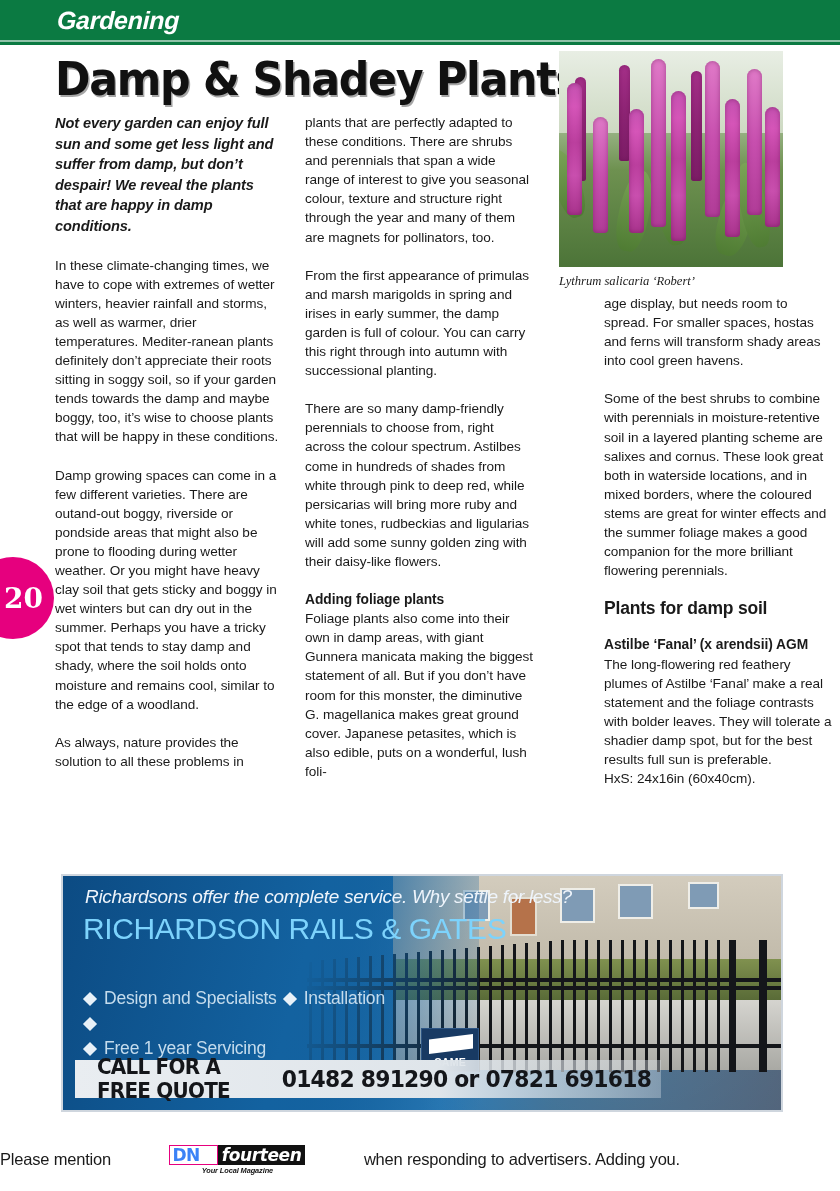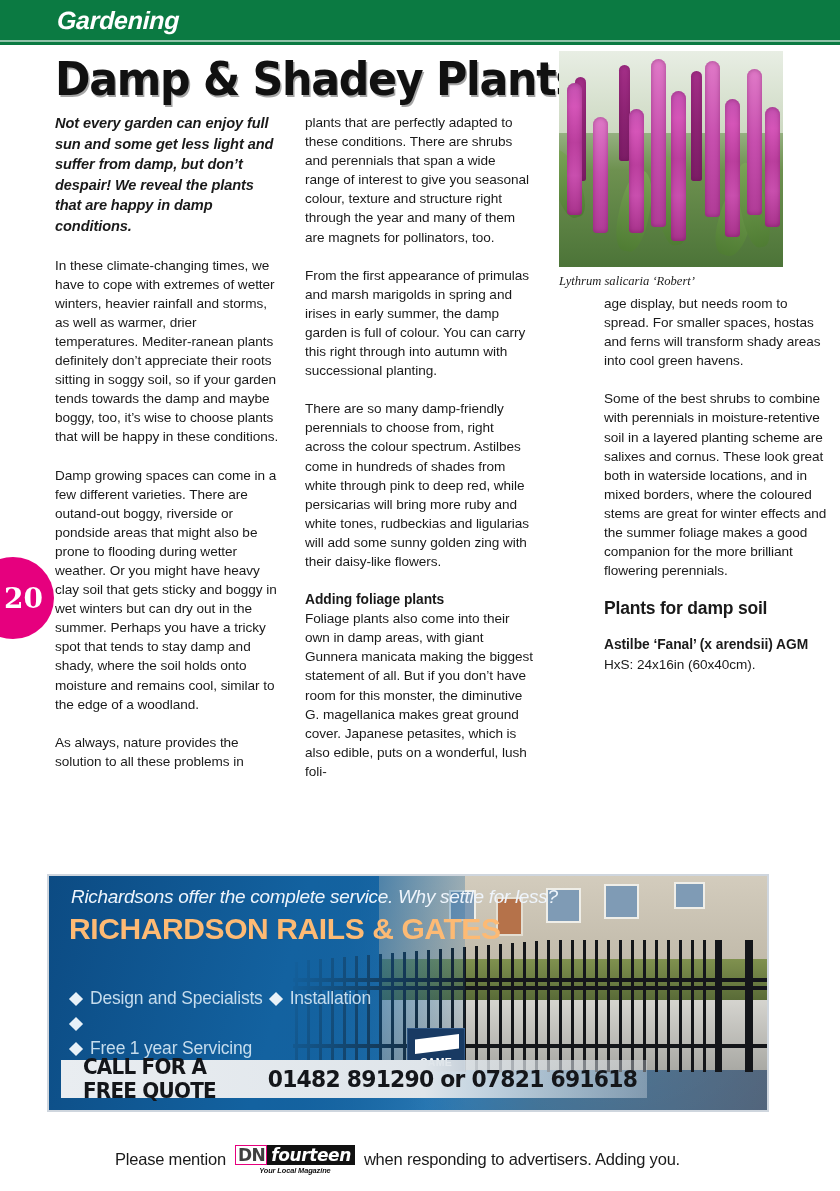--- a/index.html
+++ b/index.html
@@ -152,21 +152,21 @@
     width: 232px;
     font-family: "Liberation Serif", serif;
     font-style: italic;
     font-size: 12.6px;
     color: #1a1a1a;
   }
 
   
   .ad {
     position: absolute;
-    left: 47px; top: 874px;
+    left: 61px; top: 874px;
     width: 722px; height: 238px;
     border: 2px solid #cfd6de;
     overflow: hidden;
     background: #1e5c96;
   }
   .ad-bg {
     position: absolute; inset: 0;
     background:
       radial-gradient(circle at 78% 28%, rgba(255,255,255,.10), transparent 45%),
       linear-gradient(100deg,#0d4e86 0%, #17639f 38%, #2b7ab5 55%, #3d6f94 70%, #50637a 100%);
@@ -226,23 +226,23 @@
     left: 22px; top: 10px;
     color: #eef4fb;
     font-style: italic;
     font-size: 19px;
     white-space: nowrap;
     letter-spacing: -0.3px;
   }
   .ad-title {
     position: absolute;
     left: 20px; top: 36px;
-    color: #fdba74;
+    color: #7dd3fc;
     font-size: 30px;
-    font-weight: bold;
+    font-weight: normal;
     letter-spacing: -0.4px;
     white-space: nowrap;
   }
   .ad-sub {
     position: absolute;
     left: 22px; top: 71px;
     color: #f0f6fc;
     font-size: 19.5px;
     letter-spacing: -0.2px;
     white-space: nowrap;
@@ -320,44 +320,44 @@
     white-space: nowrap;
   }
 
   
   .footer {
     position: absolute;
     left: 0; top: 1144px;
     width: 680px;
     display: flex;
     align-items: center;
-    justify-content: flex-end;
+    justify-content: space-between;
     font-size: 16.5px;
     color: #1a1a1a;
     letter-spacing: -0.2px;
   }
   .logo {
     display: inline-flex;
     flex-direction: column;
     margin: 0 9px;
     position: relative;
     top: 1px;
   }
   .logo-main {
     display: flex;
     align-items: stretch;
     height: 20px;
   }
   .logo-dn {
     background: #ffffff;
-    color: #404040;
+    color: #3b82f6;
     font-weight: bold;
     font-size: 17px;
     font-family: "DejaVu Sans", sans-serif;
-    padding: 0 1px 0 2px;
+    padding: 0 17px 0 2px;
     display: flex;
     align-items: center;
     letter-spacing: -0.5px;
     border: 1px solid #e6007e;
   }
   .logo-fourteen {
     background: #111111;
     color: #ffffff;
     font-weight: bold;
     font-style: italic;
@@ -429,20 +429,21 @@
   <p>There are so many damp-friendly perennials to choose from, right across the colour spectrum. Astilbes come in hundreds of shades from white through pink to deep red, while persicarias will bring more ruby and white tones, rudbeckias and ligularias will add some sunny golden zing with their daisy-like flowers.</p>
   <p class="subhead">Adding foliage plants</p>
   <p>Foliage plants also come into their own in damp areas, with giant Gunnera manicata making the biggest statement of all. But if you don’t have room for this monster, the diminutive G. magellanica makes great ground cover. Japanese petasites, which is also edible, puts on a wonderful, lush foli-</p>
 </div>
 
 <div class="col" id="col3">
   <p>age display, but needs room to spread. For smaller spaces, hostas and ferns will transform shady areas into cool green havens.</p>
   <p>Some of the best shrubs to combine with perennials in moisture-retentive soil in a layered planting scheme are salixes and cornus. These look great both in waterside locations, and in mixed borders, where the coloured stems are great for winter effects and the summer foliage makes a good companion for the more brilliant flowering perennials.</p>
   <p class="bighead">Plants for damp soil</p>
   <p class="subhead">Astilbe ‘Fanal’ (x arendsii) AGM</p>
+  <p style="margin-bottom:0;">The long-flowering red feathery plumes of Astilbe ‘Fanal’ make a real statement and the foliage contrasts with bolder leaves. They will tolerate a shadier damp spot, but for the best results full sun is preferable.</p>
   <p>HxS: 24x16in (60x40cm).</p>
 </div>
 
 <div class="ad">
   <div class="ad-bg"></div>
 
   <div class="ad-photo">
     <div class="wall"></div>
     <div class="win" style="left:18%;top:7%;width:7%;height:16%;"></div>
     <div class="door" style="left:30%;top:11%;width:7%;height:20%;"></div>

